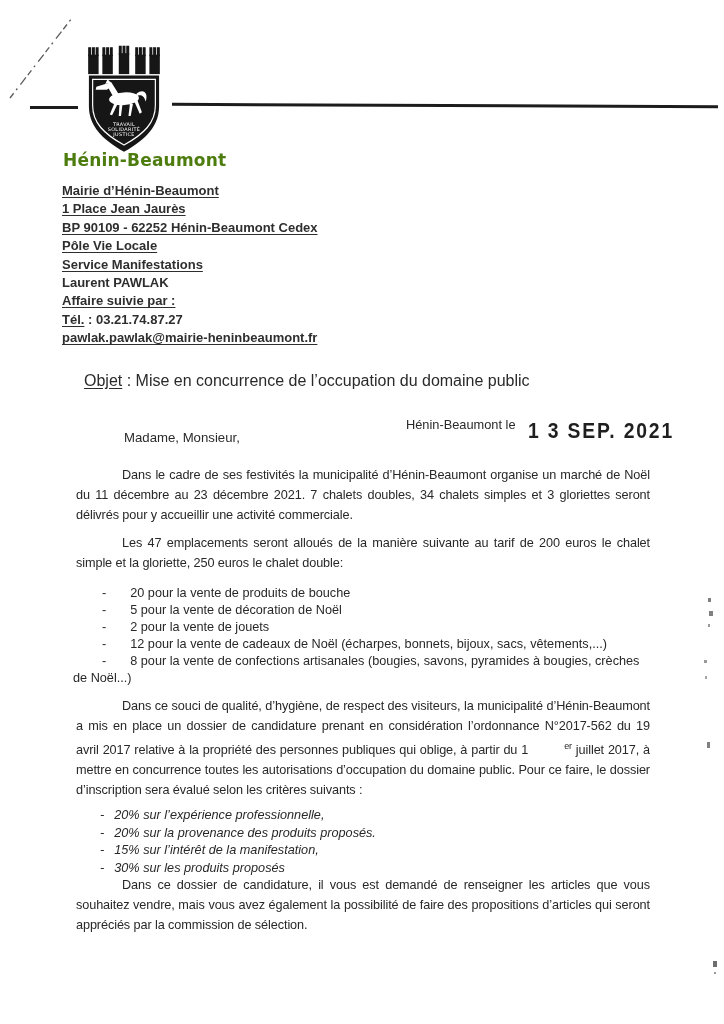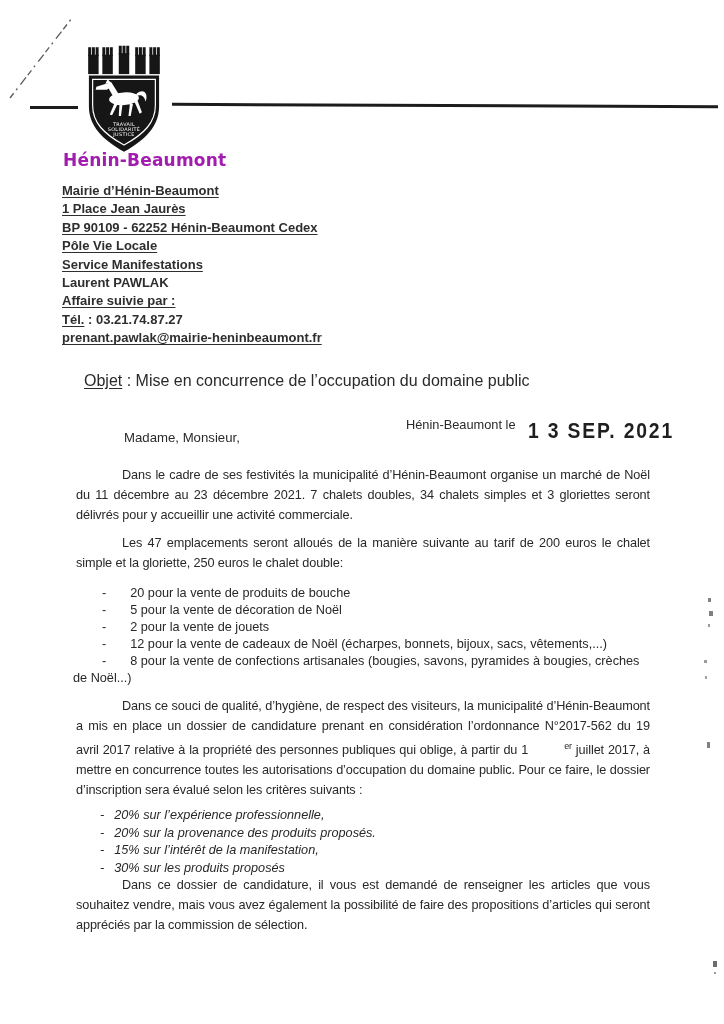--- a/index.html
+++ b/index.html
@@ -10,21 +10,21 @@
   }
   
   .diag-artifact { position:absolute; left:4px; top:12px; }
   .rule { position:absolute; background:#1c1c1c; height:3px; }
   .rule-short { left:30px; top:106px; width:48px; }
   .rule-long  { left:172px; top:104px; width:546px; transform:rotate(0.25deg); }
   
   .crest { position:absolute; left:86px; top:42px; width:76px; height:112px; }
   .logo-name {
     position:absolute; left:63px; top:150px; font-size:17px; font-weight:bold;
-    color:#a21caf; font-family:"DejaVu Sans", sans-serif; letter-spacing:0.2px;
+    color:#4d7c0f; font-family:"DejaVu Sans", sans-serif; letter-spacing:0.2px;
   }
   
   .sender { position:absolute; left:62px; top:182px; font-size:13px; font-weight:bold; line-height:18.4px; color:#2e2e2e; }
   .ul { text-decoration:underline; text-underline-offset:2px; }
   
   .subject { position:absolute; left:84px; top:372px; font-size:16px; }
   
   .dateline-place { position:absolute; left:406px; top:417px; font-size:12.8px; }
   .date-stamp {
     position:absolute; left:528px; top:418px; font-size:21px; font-weight:bold;
@@ -121,21 +121,21 @@
       <div class="sender-line"><span class="ul">Pôle Vie Locale</span></div>
 
       <div class="sender-line"><span class="ul">Service Manifestations</span></div>
 
       <div class="sender-line"><span>Laurent PAWLAK</span></div>
 
       <div class="sender-line"><span class="ul">Affaire suivie par :</span></div>
 
       <div class="sender-line"><span class="ul">Tél.</span><span> : 03.21.74.87.27</span></div>
 
-      <div class="sender-line"><span class="ul">prenant.pawlak@mairie-heninbeaumont.fr</span></div>
+      <div class="sender-line"><span class="ul">pawlak.pawlak@mairie-heninbeaumont.fr</span></div>
     </div>
 
   <div class="subject">
     <span class="ul">Objet</span><span> : </span><span>Mise en concurrence de l’occupation du domaine public</span>
   </div>
 
   <div class="dateline-place">Hénin-Beaumont le</div>
   <div class="date-stamp">1 3 SEP. 2021</div>
 
   <div class="salutation">Madame, Monsieur,</div>

